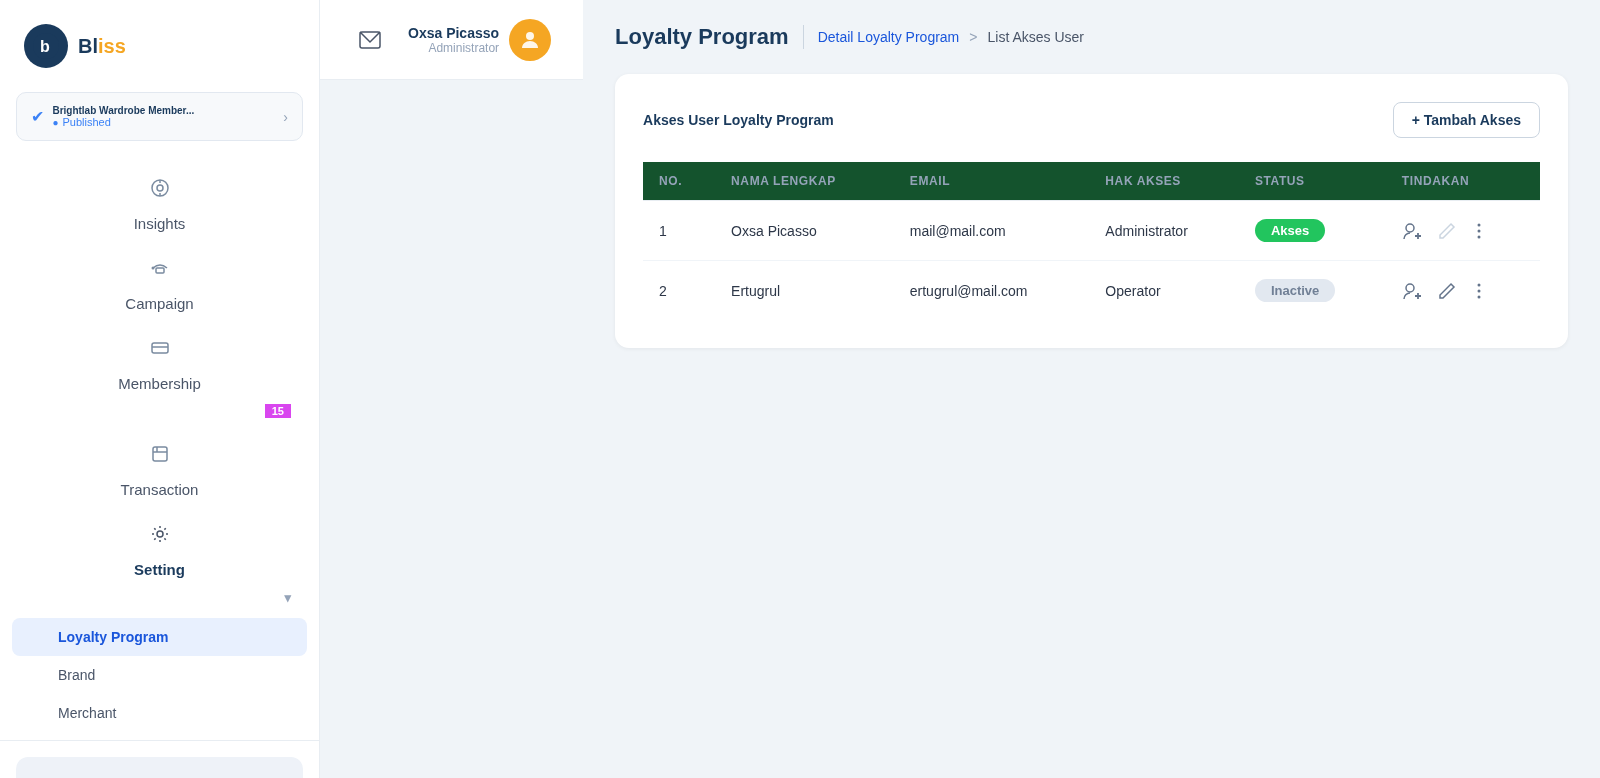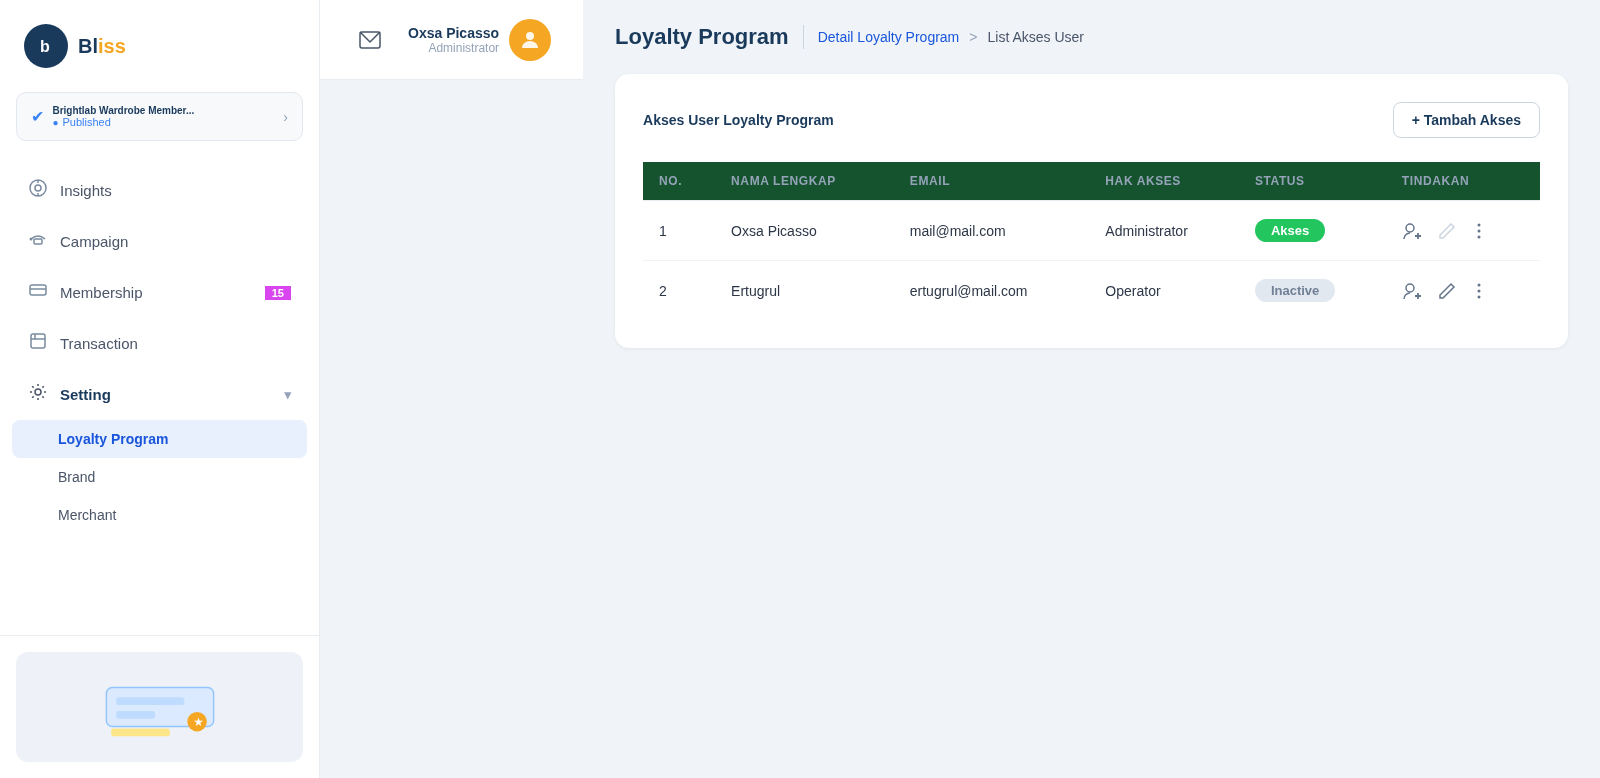--- a/index.html
+++ b/index.html
@@ -57,20 +57,21 @@
     .nav-item {
       display: flex;
       align-items: center;
       gap: 12px;
       padding: 13px 28px;
       font-size: 15px;
       color: #4a5568;
       cursor: pointer;
       border-radius: 0;
       position: relative;
+      flex-direction: column;
     }
     .nav-item .nav-icon { font-size: 18px; color: #7a8ba0; }
     .nav-item .nav-badge {
       background: #d946ef;
       color: #fff;
       font-size: 11px;
       font-weight: 700;
       border-radius: 0;
       padding: 1px 7px;
       margin-left: auto;

